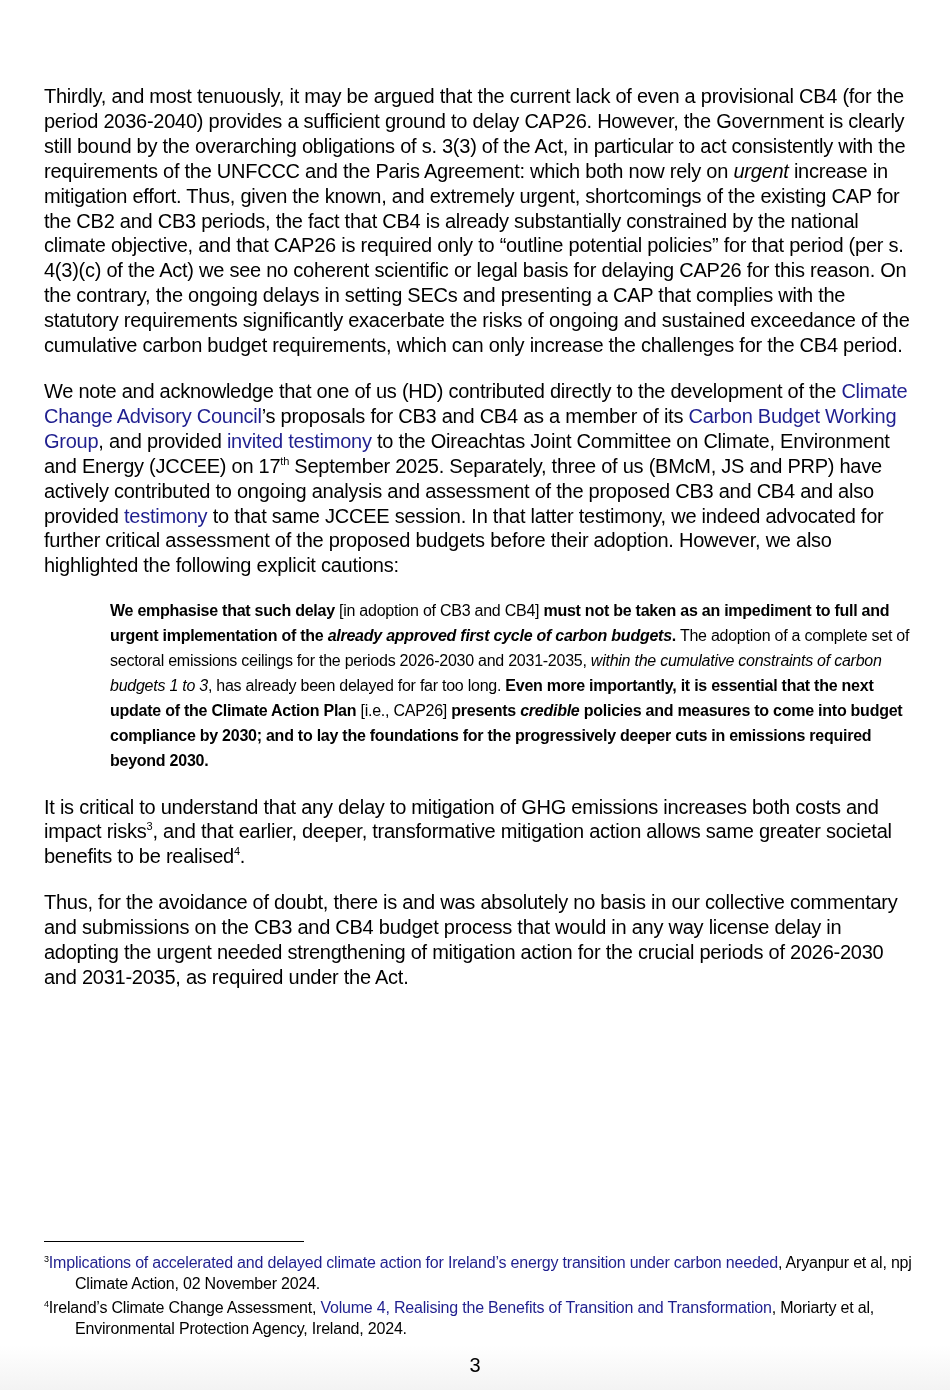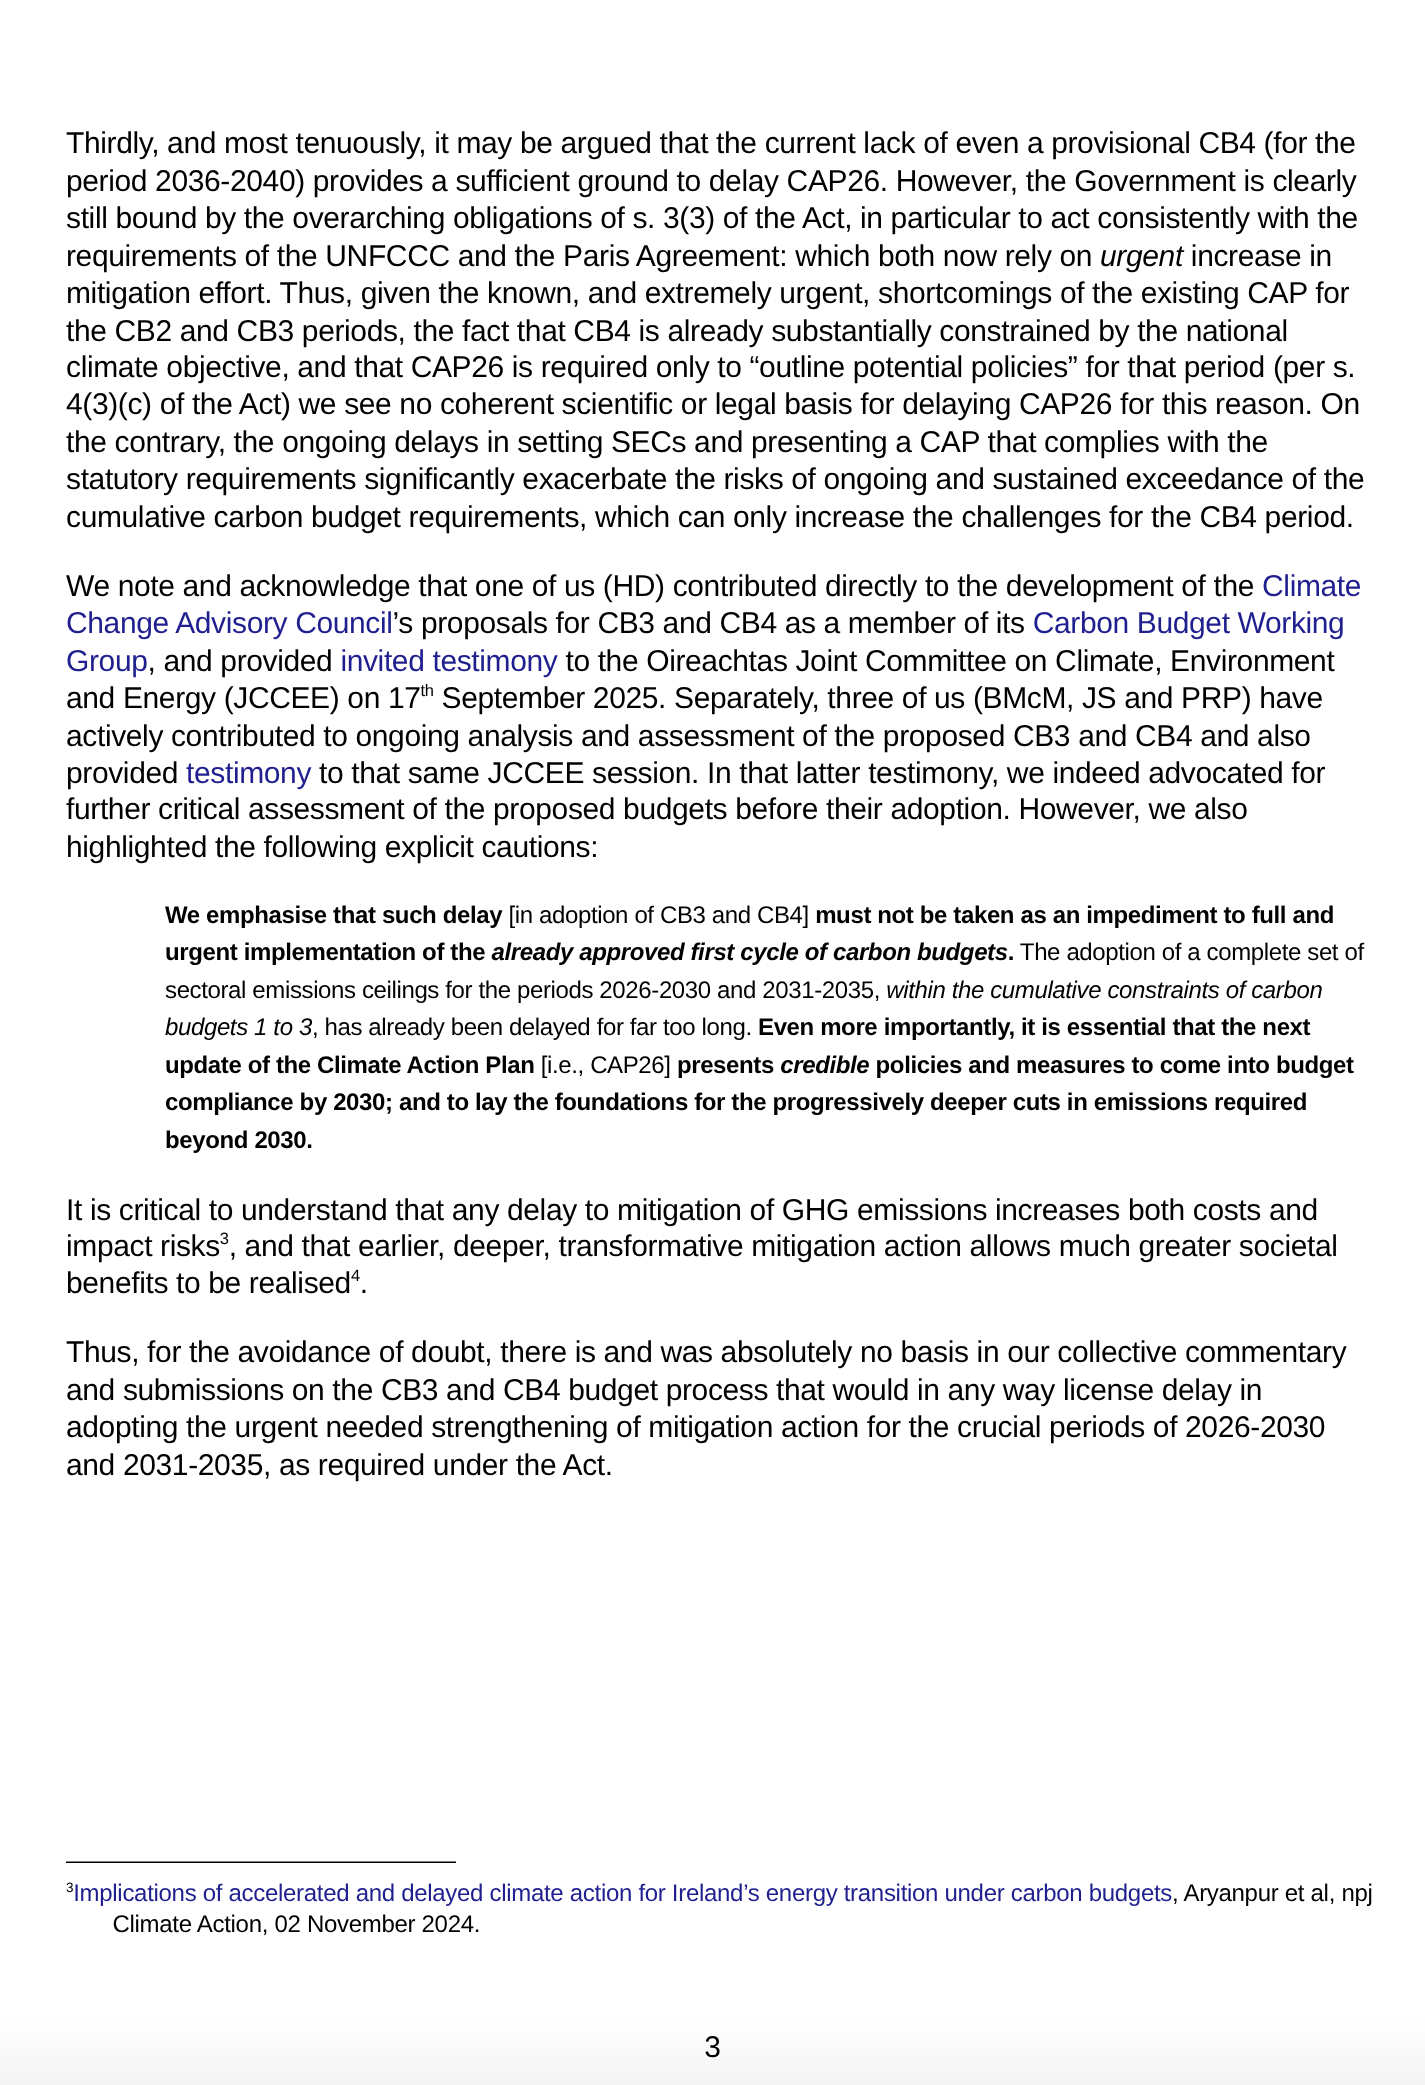--- a/index.html
+++ b/index.html
@@ -37,25 +37,26 @@
 </head>
 <body>
 
 <div class="page">
   <p class="para"><span>Thirdly, and most tenuously, it may be argued that the current lack of even a provisional CB4 (for the period 2036-2040) provides a sufficient ground to delay CAP26. However, the Government is clearly still bound by the overarching obligations of s. 3(3) of the Act, in particular to act consistently with the requirements of the UNFCCC and the Paris Agreement: which both now rely on </span><em>urgent</em><span> increase in mitigation effort. Thus, given the known, and extremely urgent, shortcomings of the existing CAP for the CB2 and CB3 periods, the fact that CB4 is already substantially constrained by the national climate objective, and that CAP26 is required only to “outline potential policies” for that period (per s. 4(3)(c) of the Act) we see no coherent scientific or legal basis for delaying CAP26 for this reason. On the contrary, the ongoing delays in setting SECs and presenting a CAP that complies with the statutory requirements significantly exacerbate the risks of ongoing and sustained exceedance of the cumulative carbon budget requirements, which can only increase the challenges for the CB4 period.</span></p>
 
   <p class="para"><span>We note and acknowledge that one of us (HD) contributed directly to the development of the </span><a class="link">Climate Change Advisory Council</a><span>’s proposals for CB3 and CB4 as a member of its </span><a class="link">Carbon Budget Working Group</a><span>, and provided </span><a class="link">invited testimony</a><span> to the Oireachtas Joint Committee on Climate, Environment and Energy (JCCEE) on 17</span><sup>th</sup><span> September 2025. Separately, three of us (BMcM, JS and PRP) have actively contributed to ongoing analysis and assessment of the proposed CB3 and CB4 and also provided </span><a class="link">testimony</a><span> to that same JCCEE session. In that latter testimony, we indeed advocated for further critical assessment of the proposed budgets before their adoption. However, we also highlighted the following explicit cautions:</span></p>
 
   <div class="quote"><b>We emphasise that such delay</b><span> [in adoption of CB3 and CB4] </span><b>must not be taken as an impediment to full and urgent implementation of the </b><b><i>already approved first cycle of carbon budgets</i></b><b>.</b><span> The adoption of a complete set of sectoral emissions ceilings for the periods 2026-2030 and 2031-2035, </span><i>within the cumulative constraints of carbon budgets 1 to 3</i><span>, has already been delayed for far too long. </span><b>Even more importantly, it is essential that the next update of the Climate Action Plan</b><span> [i.e., CAP26] </span><b>presents </b><b><i>credible</i></b><b> policies and measures to come into budget compliance by 2030; and to lay the foundations for the progressively deeper cuts in emissions required beyond 2030.</b></div>
 
-  <p class="para"><span>It is critical to understand that any delay to mitigation of GHG emissions increases both costs and impact risks</span><sup>3</sup><span>, and that earlier, deeper, transformative mitigation action allows much greater societal benefits to be realised</span><sup>4</sup><span>.</span></p>
+  <p class="para"><span>It is critical to understand that any delay to mitigation of GHG emissions increases both costs and impact risks</span><sup>3</sup><span>, and that earlier, deeper, transformative mitigation action allows same greater societal benefits to be realised</span><sup>4</sup><span>.</span></p>
 
   <p class="para"><span>Thus, for the avoidance of doubt, there is and was absolutely no basis in our collective commentary and submissions on the CB3 and CB4 budget process that would in any way license delay in adopting the urgent needed strengthening of mitigation action for the crucial periods of 2026-2030 and 2031-2035, as required under the Act.</span></p>
 </div>
 
 <div class="rule"></div>
 
 <div class="footnotes">
-  <div class="fn"><sup>3</sup><a class="link">Implications of accelerated and delayed climate action for Ireland’s energy transition under carbon budgets</a><span>, Aryanpur et al, npj Climate Action, 02 November 2024.</span></div>
+  <div class="fn"><sup>3</sup><a class="link">Implications of accelerated and delayed climate action for Ireland’s energy transition under carbon needed</a><span>, Aryanpur et al, npj Climate Action, 02 November 2024.</span></div>
+  <div class="fn"><sup>4</sup><span>Ireland’s Climate Change Assessment, </span><a class="link">Volume 4, Realising the Benefits of Transition and Transformation</a><span>, Moriarty et al, Environmental Protection Agency, Ireland, 2024.</span></div>
 </div>
 
 <div class="shade"></div>
 <div class="pagenum">3</div>
 
 </body></html>

